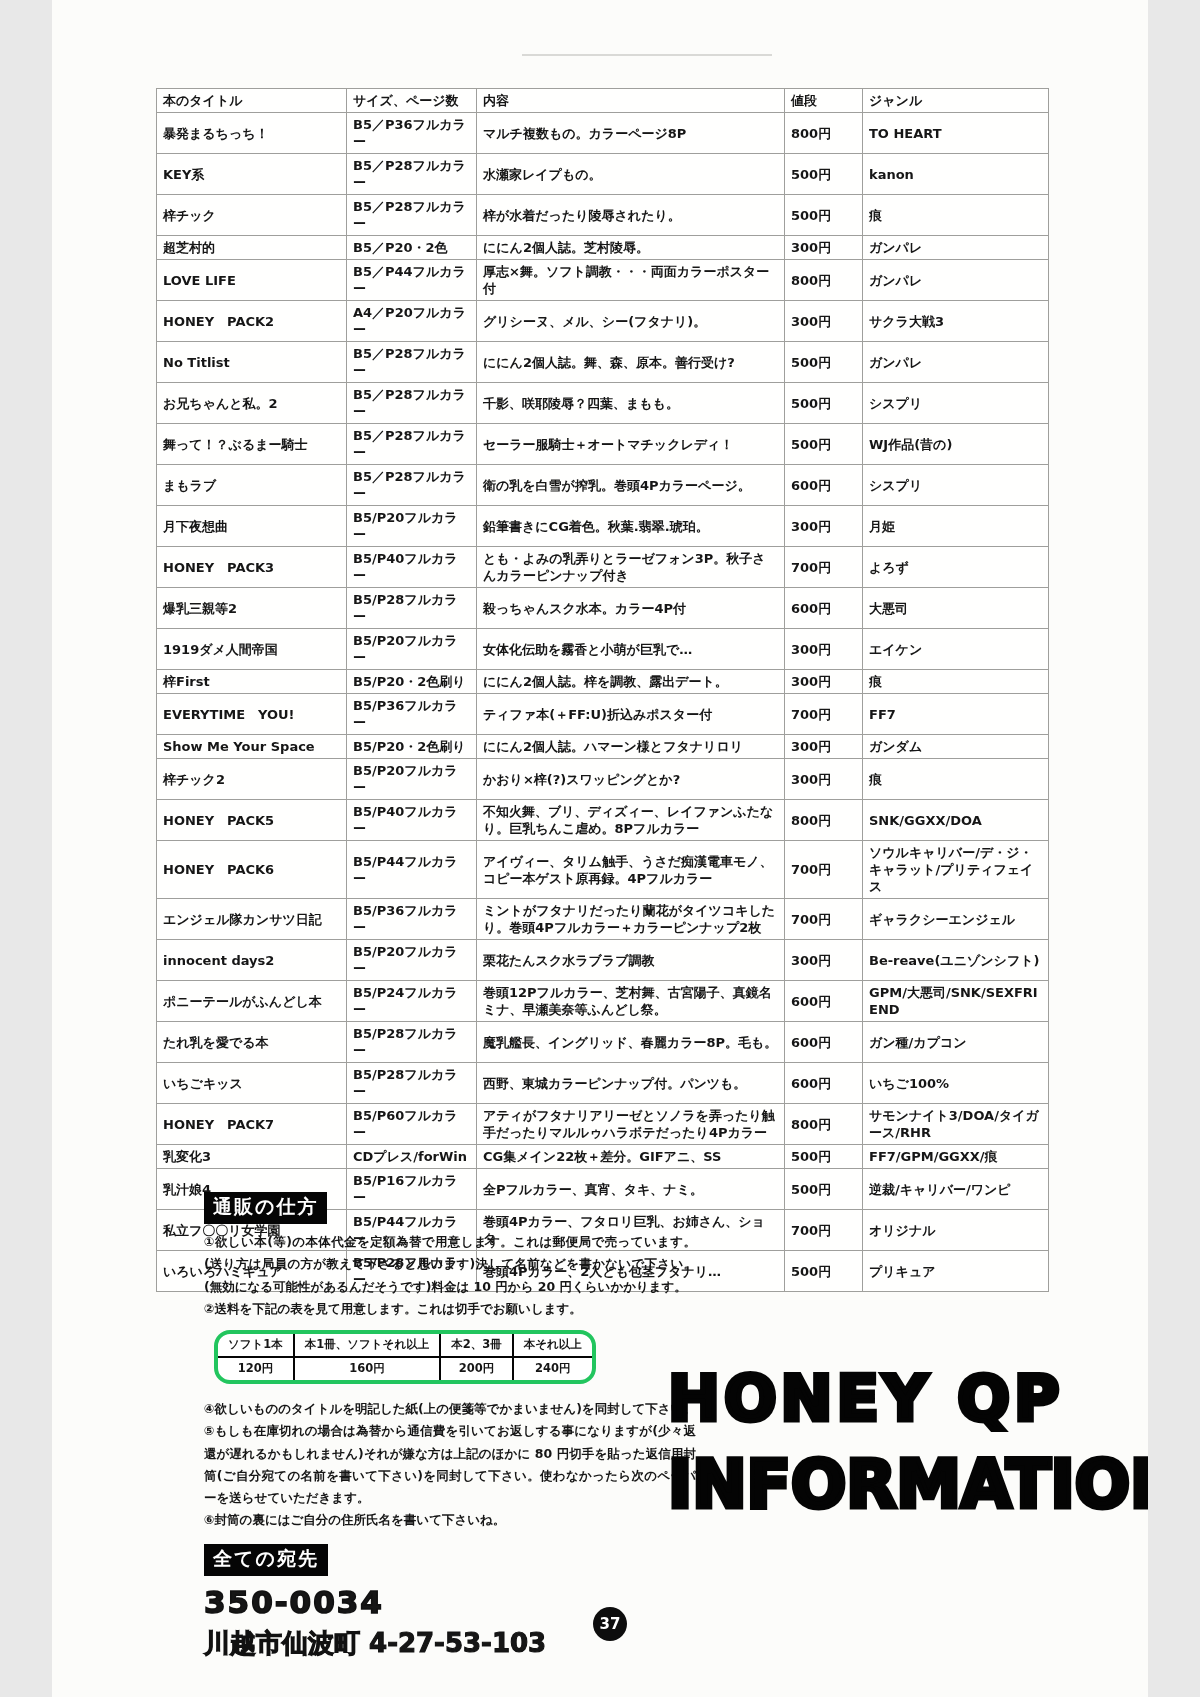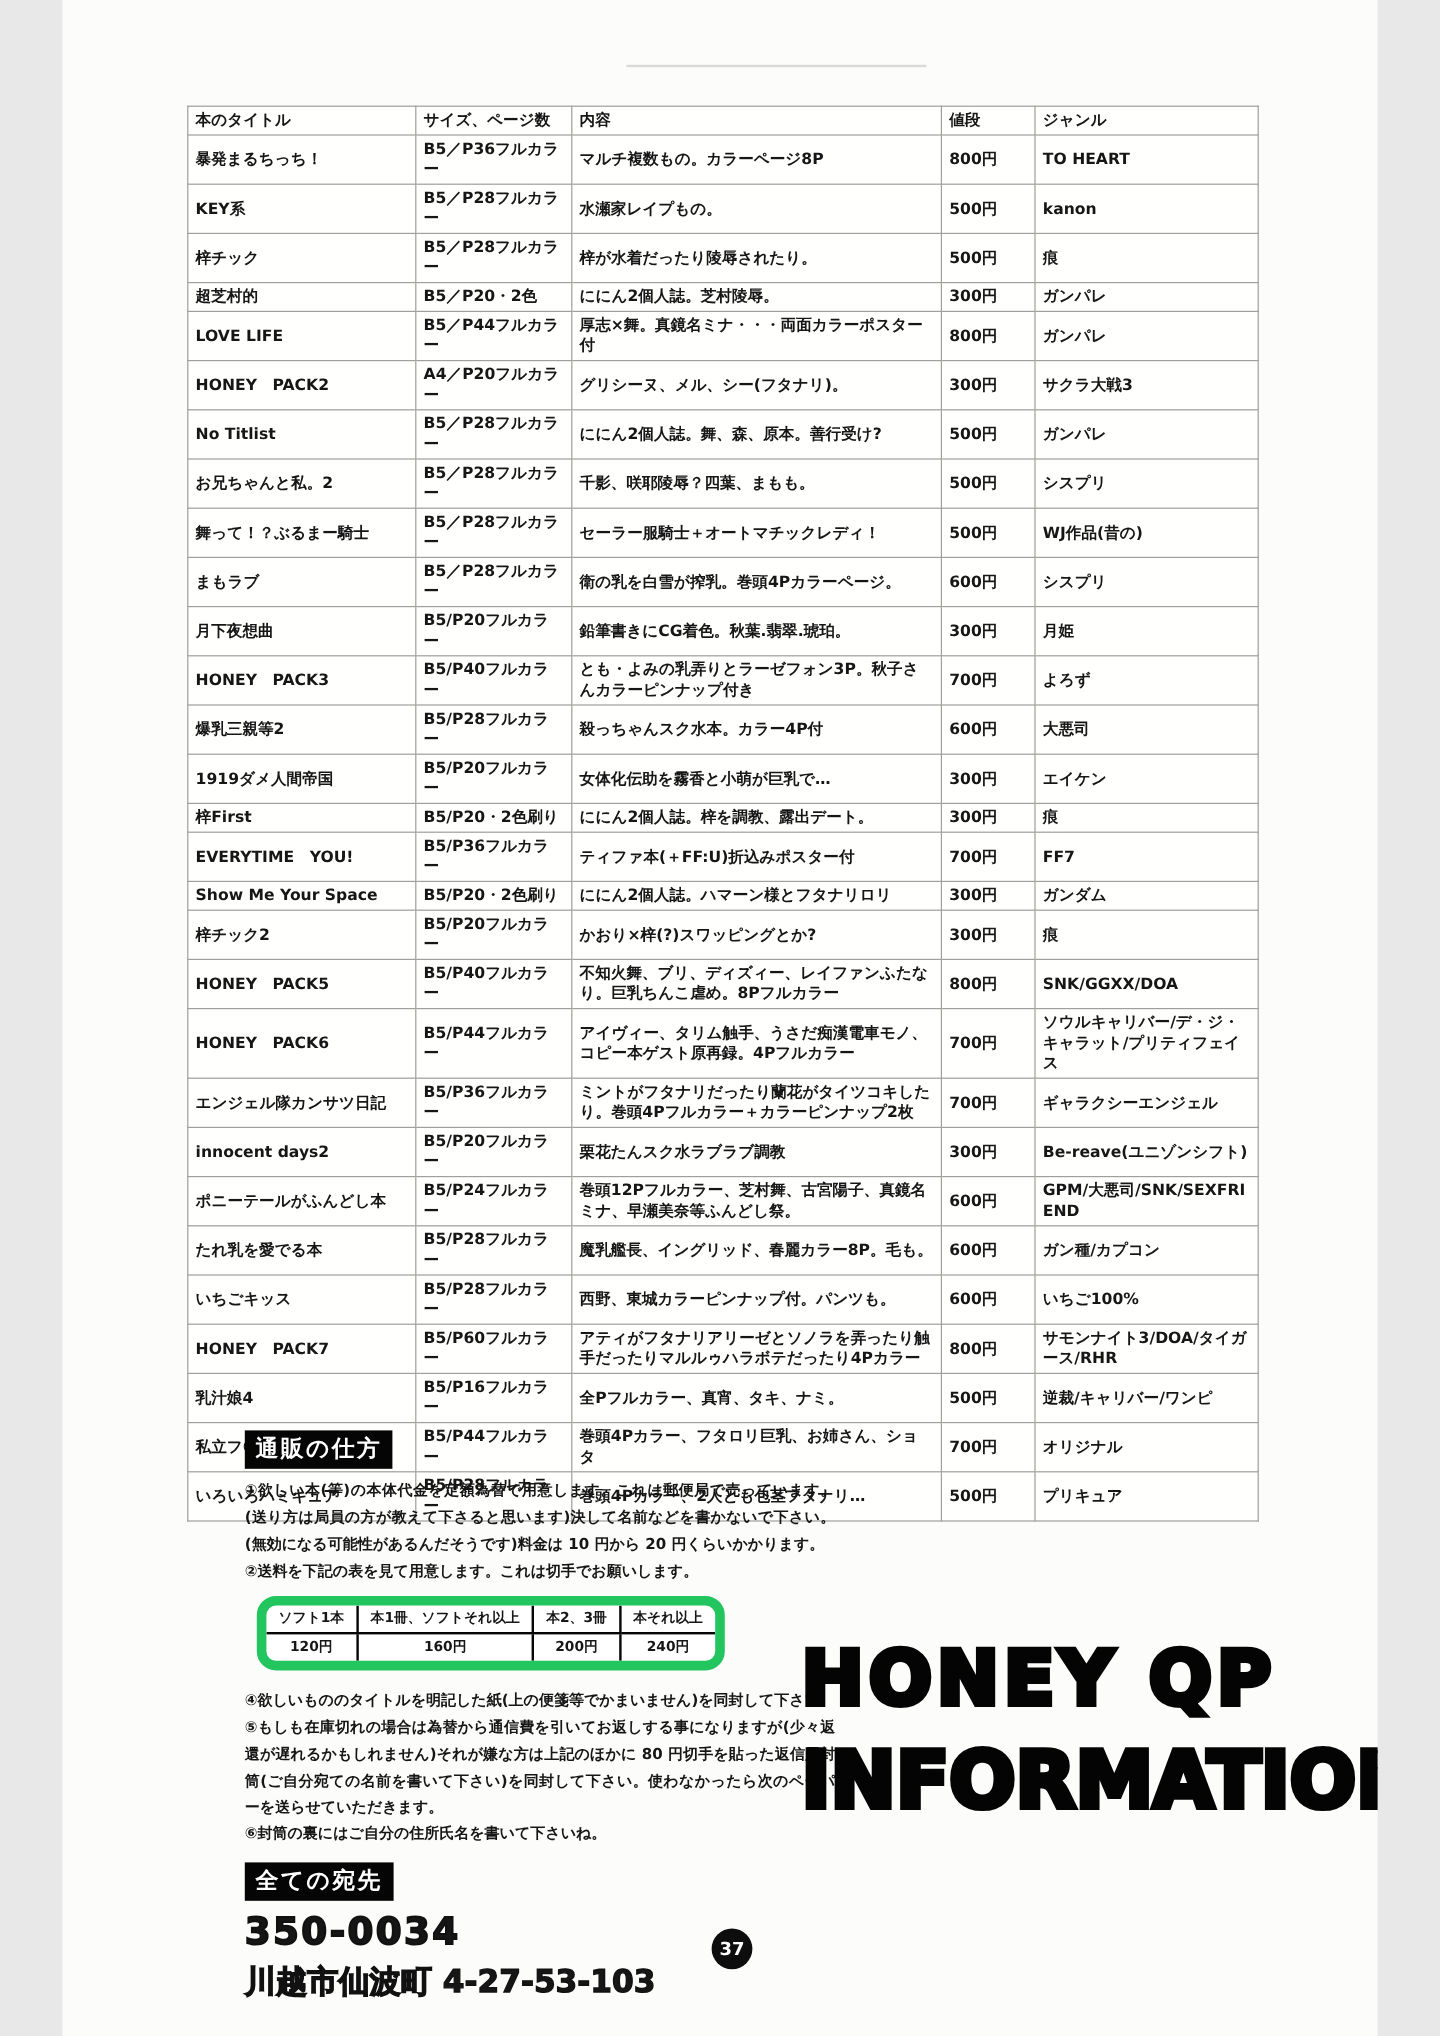--- a/index.html
+++ b/index.html
@@ -30,21 +30,21 @@
 
   
   .order { position:absolute; left:152px; top:1192px; width:492px; }
   .badge {
     display:inline-block; background:#050505; color:#fff;
     font-size:19px; font-weight:bold; letter-spacing:2px; padding:2px 9px 4px;
   }
   .steps p { margin:0; font-size:12.5px; font-weight:bold; line-height:1.78; text-align:justify; }
   #steps-top { margin-top:7px; }
   .ship-wrap {
-    display:inline-block; border:8px solid #22c55e; border-radius:16px;
+    display:inline-block; border:4px solid #22c55e; border-radius:16px;
     overflow:hidden; margin:10px 0 10px 10px; background:#fff;
   }
   table.shipping { border-collapse:collapse; font-size:11.5px; font-weight:bold; }
   table.shipping th, table.shipping td { border:2px solid #050505; padding:3px 10px 4px; text-align:center; white-space:nowrap; }
   table.shipping tr:first-child th { border-top:none; }
   table.shipping tr:last-child td { border-bottom:none; }
   table.shipping th:first-child, table.shipping td:first-child { border-left:none; }
   table.shipping th:last-child, table.shipping td:last-child { border-right:none; }
 
   .badge2 { margin-top:12px; }
@@ -118,21 +118,21 @@
         <tr>
           <td>超芝村的</td>
           <td>B5／P20・2色</td>
           <td>ににん2個人誌。芝村陵辱。</td>
           <td>300円</td>
           <td>ガンパレ</td>
         </tr>
         <tr>
           <td>LOVE LIFE</td>
           <td>B5／P44フルカラー</td>
-          <td>厚志×舞。真鏡名ミナ・・・両面カラーポスター付</td>
+          <td>厚志×舞。ソフト調教・・・両面カラーポスター付</td>
           <td>800円</td>
           <td>ガンパレ</td>
         </tr>
         <tr>
           <td>HONEY　PACK2</td>
           <td>A4／P20フルカラー</td>
           <td>グリシーヌ、メル、シー(フタナリ)。</td>
           <td>300円</td>
           <td>サクラ大戦3</td>
         </tr>
@@ -268,20 +268,27 @@
           <td>西野、東城カラーピンナップ付。パンツも。</td>
           <td>600円</td>
           <td>いちご100%</td>
         </tr>
         <tr>
           <td>HONEY　PACK7</td>
           <td>B5/P60フルカラー</td>
           <td>アティがフタナリアリーゼとソノラを弄ったり触手だったりマルルゥハラボテだったり4Pカラー</td>
           <td>800円</td>
           <td>サモンナイト3/DOA/タイガース/RHR</td>
+        </tr>
+        <tr>
+          <td>乳変化3</td>
+          <td>CDプレス/forWin</td>
+          <td>CG集メイン22枚＋差分。GIFアニ、SS</td>
+          <td>500円</td>
+          <td>FF7/GPM/GGXX/痕</td>
         </tr>
         <tr>
           <td>乳汁娘4</td>
           <td>B5/P16フルカラー</td>
           <td>全Pフルカラー、真宵、タキ、ナミ。</td>
           <td>500円</td>
           <td>逆裁/キャリバー/ワンピ</td>
         </tr>
         <tr>
           <td>私立フ〇〇リ女学園</td>

